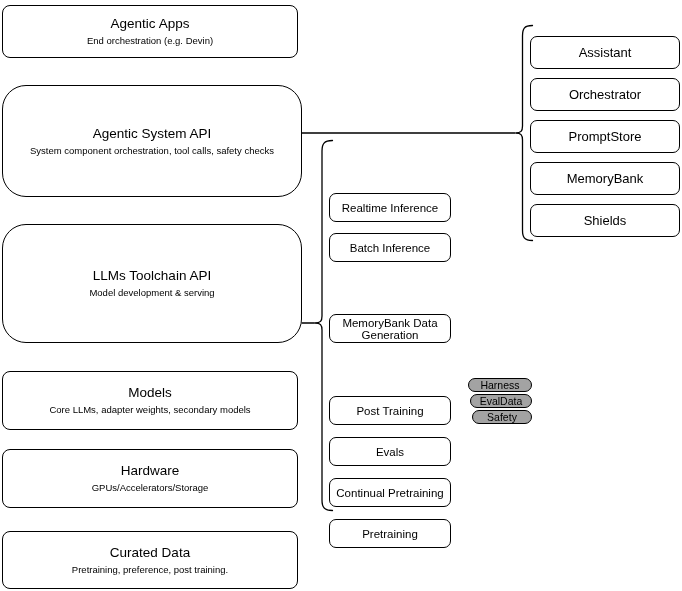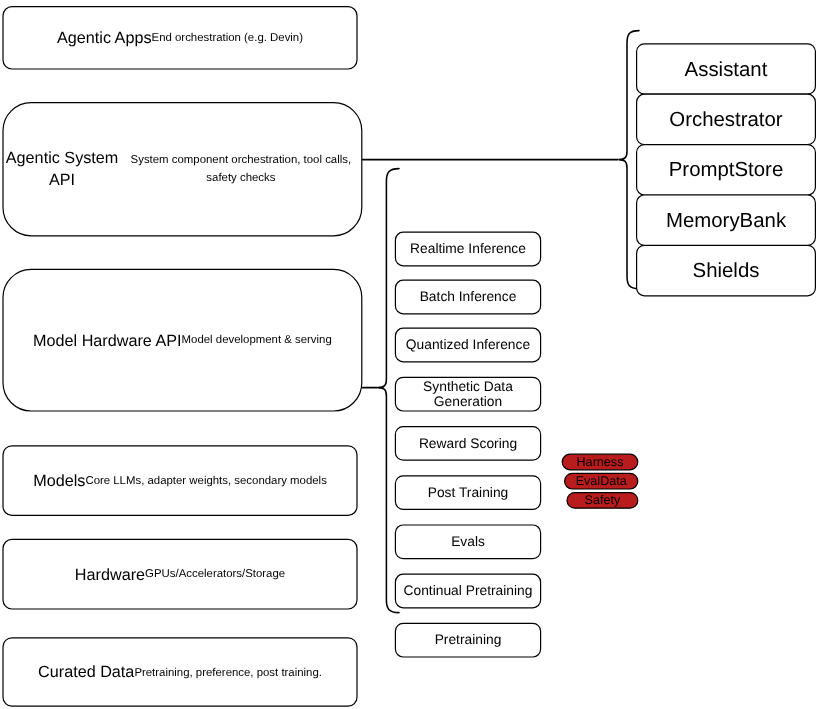--- a/index.html
+++ b/index.html
@@ -23,42 +23,42 @@
     stroke: #000000;
     stroke-width: 1.3;
     stroke-linecap: round;
   }
   .node {
     position: absolute;
     box-sizing: border-box;
     background: #ffffff;
     border: 1.3px solid #000000;
     display: flex;
-    flex-direction: row;
+    flex-direction: column;
     align-items: center;
     justify-content: center;
     text-align: center;
   }
   .lbox { left: 2px; width: 296px; border-radius: 8px; }
   .lbox.big { width: 300px; border-radius: 24px; text-align: center; }
   .lbox .title { font-size: 13.5px; line-height: 18px; }
   .lbox .subtitle { font-size: 9.5px; line-height: 15px; }
   .mbox {
     left: 329px; width: 122px; height: 29px;
     border-radius: 7px; font-size: 11.5px; margin-top: 48px;
   }
   .rbox {
-    left: 530px; width: 150px; height: 43px;
-    border-radius: 7px; font-size: 17px; justify-content: center;
+    left: 530px; width: 150px; height: 33px;
+    border-radius: 7px; font-size: 13px; justify-content: center;
   }
   .pill {
     position: absolute;
     box-sizing: border-box;
     height: 14px;
-    background: #b91c1c;
+    background: #a3a3a3;
     border: 1.3px solid #000000;
     border-radius: 8px;
     display: flex;
     align-items: center;
     justify-content: center;
     font-size: 10.5px;
     line-height: 14px;
   }
 </style>
 </head>
@@ -75,21 +75,21 @@
 
   <div class="node lbox" style="top:5px;height:53px">
     <div class="title">Agentic Apps</div>
     <div class="subtitle">End orchestration (e.g. Devin)</div>
   </div>
   <div class="node lbox big" style="top:85px;height:112px">
     <div class="title">Agentic System API</div>
     <div class="subtitle">System component orchestration, tool calls, safety checks</div>
   </div>
   <div class="node lbox big" style="top:224px;height:119px">
-    <div class="title">Model Hardware API</div>
+    <div class="title">LLMs Toolchain API</div>
     <div class="subtitle">Model development &amp; serving</div>
   </div>
   <div class="node lbox" style="top:371px;height:59px">
     <div class="title">Models</div>
     <div class="subtitle">Core LLMs, adapter weights, secondary models</div>
   </div>
   <div class="node lbox" style="top:449px;height:59px">
     <div class="title">Hardware</div>
     <div class="subtitle">GPUs/Accelerators/Storage</div>
   </div>
@@ -97,28 +97,22 @@
     <div class="title">Curated Data</div>
     <div class="subtitle">Pretraining, preference, post training.</div>
   </div>
 
   <div class="node mbox" style="top:145px">
     <span>Realtime Inference</span>
   </div>
   <div class="node mbox" style="top:185px">
     <span>Batch Inference</span>
   </div>
-  <div class="node mbox" style="top:225px">
-    <span>Quantized Inference</span>
-  </div>
   <div class="node mbox" style="top:266px">
-    <span>Synthetic Data Generation</span>
-  </div>
-  <div class="node mbox" style="top:307px">
-    <span>Reward Scoring</span>
+    <span>MemoryBank Data Generation</span>
   </div>
   <div class="node mbox" style="top:348px">
     <span>Post Training</span>
   </div>
   <div class="node mbox" style="top:389px">
     <span>Evals</span>
   </div>
   <div class="node mbox" style="top:430px">
     <span>Continual Pretraining</span>
   </div>

